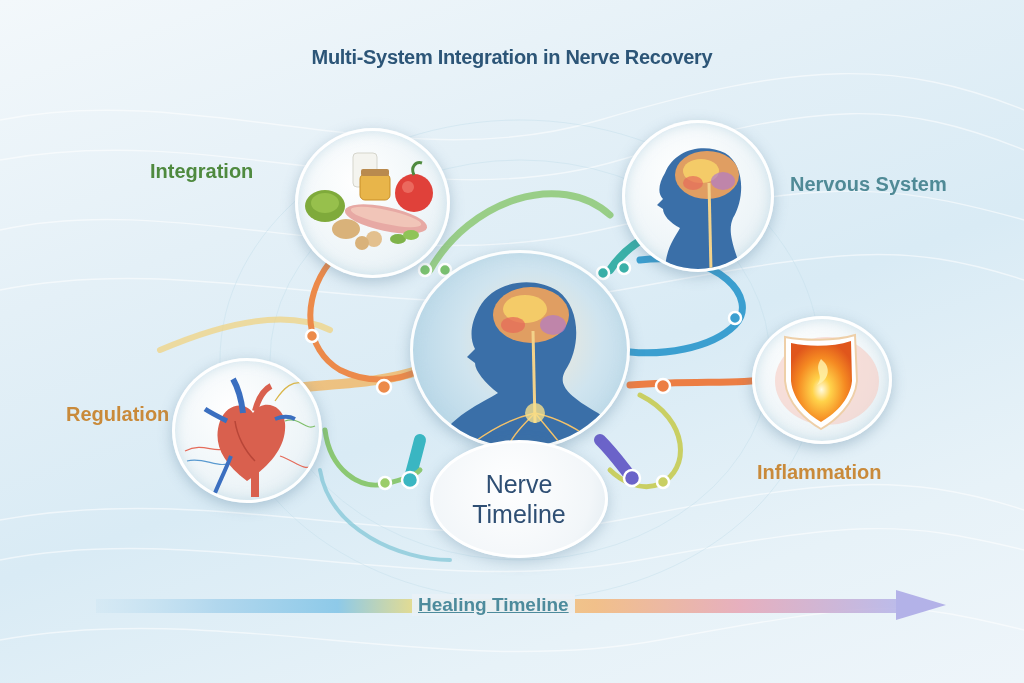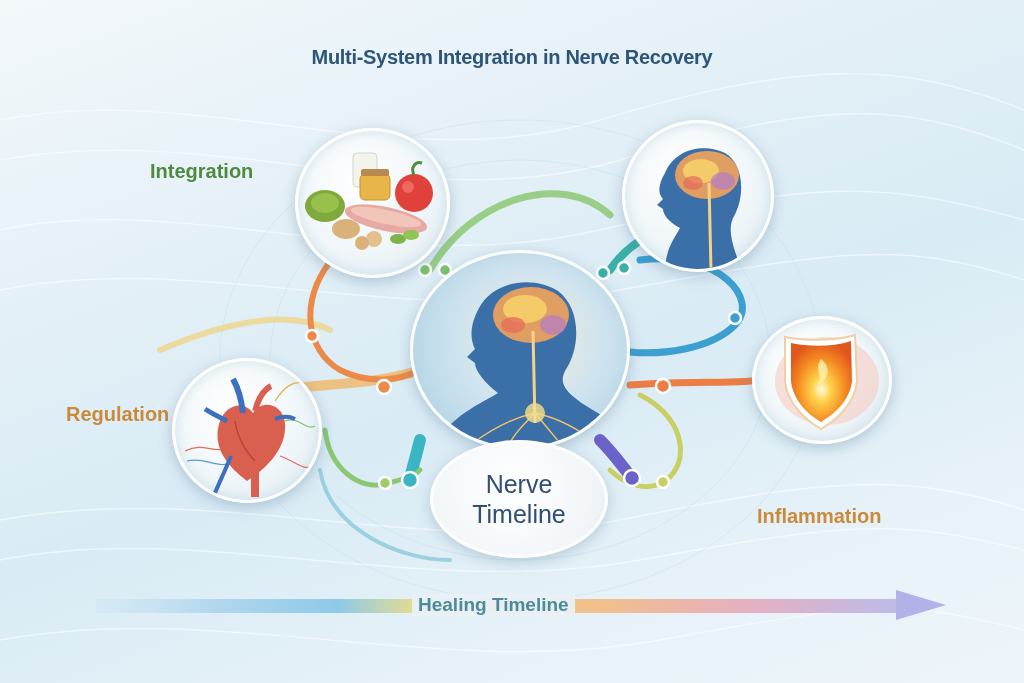--- a/index.html
+++ b/index.html
@@ -12,21 +12,21 @@
   .bg-waves { position: absolute; inset: 0; pointer-events: none; }
   .title {
     position: absolute; left: 0; right: 0; top: 46px;
     text-align: center; font-size: 20px; color: #2c5577;
     font-family: "Liberation Sans", sans-serif; letter-spacing: -0.3px;
   }
   .label { position: absolute; font-weight: bold; font-size: 20px; line-height: 1.2; }
   .lbl-metabolism { left: 150px; top: 159px; color: #4f8a3f; }
   .lbl-nervous { left: 790px; top: 172px; color: #4f8a96; font-weight: bold; font-size: 20px; }
   .lbl-circulation { left: 66px; top: 402px; color: #c98a3a; }
-  .lbl-inflammation { left: 757px; top: 460px; color: #c98a3a; margin-top: 44px; }
+  .lbl-inflammation { left: 757px; top: 460px; color: #c98a3a; }
   .circle {
     position: absolute; border-radius: 50%;
     background: radial-gradient(circle at 40% 35%, #ffffff 0%, #eef5f8 60%, #dce9ef 100%);
     border: 3px solid rgba(255,255,255,0.95);
     box-shadow: 0 4px 14px rgba(80,120,150,0.35), inset 0 0 12px rgba(180,210,225,0.6);
     overflow: hidden;
   }
   .c-metabolism { left: 295px; top: 128px; width: 155px; height: 150px; }
   .c-nervous { left: 622px; top: 120px; width: 152px; height: 152px; }
   .c-center { left: 410px; top: 250px; width: 220px; height: 200px;
@@ -131,20 +131,21 @@
     <ellipse cx="88" cy="86" rx="36" ry="7" fill="#f1c5b8" transform="rotate(12 88 86)"></ellipse>
     <ellipse cx="48" cy="98" rx="14" ry="10" fill="#d9b27a"></ellipse>
     <circle cx="76" cy="108" r="8" fill="#e3c08e"></circle>
     <circle cx="64" cy="112" r="7" fill="#d9b27a"></circle>
     <ellipse cx="100" cy="108" rx="8" ry="5" fill="#7fb34a"></ellipse>
     <ellipse cx="113" cy="104" rx="8" ry="5" fill="#8fc457"></ellipse>
   </svg>
 </div>
 
 <div class="label lbl-nervous">
+  <div>Nervous System</div>
 </div>
 <div class="circle c-nervous">
   <svg width="148" height="148" viewBox="0 0 148 148">
     <path d="M40 150 C40 125 50 115 55 105 C45 100 38 92 38 86 L32 82 L38 76 C32 70 34 60 40 50 C50 25 80 20 100 30 C120 42 120 75 108 95 C104 105 104 115 118 150 Z" fill="#3a6fa8"></path>
     <ellipse cx="82" cy="52" rx="32" ry="24" fill="#f3a35a" opacity="0.9"></ellipse>
     <ellipse cx="76" cy="48" rx="18" ry="12" fill="#f7d26a" opacity="0.85"></ellipse>
     <ellipse cx="98" cy="58" rx="12" ry="9" fill="#b07ac9" opacity="0.7"></ellipse>
     <ellipse cx="68" cy="60" rx="10" ry="7" fill="#e56b5a" opacity="0.7"></ellipse>
     <path d="M84 60 L86 148" stroke="#f3d28a" stroke-width="3"></path>
   </svg>
@@ -220,13 +221,13 @@
       <stop offset="30%" stop-color="#7fc3e6"></stop>
       <stop offset="40%" stop-color="#e9d97a"></stop>
       <stop offset="62%" stop-color="#f3b777"></stop>
       <stop offset="80%" stop-color="#e6a4b4"></stop>
       <stop offset="100%" stop-color="#b3b2e8"></stop>
     </linearGradient>
   </defs>
   <rect x="0" y="9" width="805" height="14" fill="url(#tlg)" opacity="0.85"></rect>
   <polygon points="800,0 850,15 800,30" fill="#b3b2e8"></polygon>
 </svg>
-<div class="timeline-label" style="background: linear-gradient(90deg, rgba(233,241,247,0.95), rgba(233,241,247,0.95));">Healing Timeline</div>
+<div class="timeline-label" style="background: linear-gradient(90deg, rgba(233,241,247,0.95), rgba(233,241,247,0.95)); text-decoration: underline;">Healing Timeline</div>
 
 </body></html>

